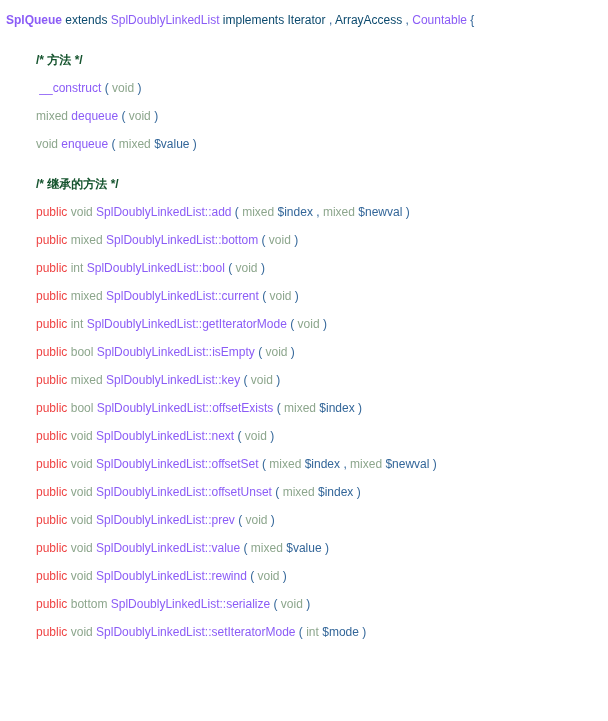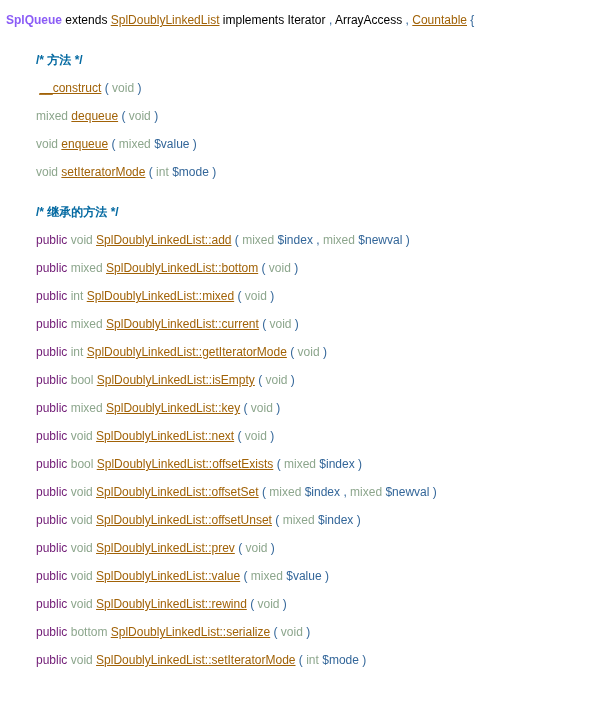--- a/index.html
+++ b/index.html
@@ -15,47 +15,46 @@
     white-space: normal;
   }
   .class-header {
     margin-bottom: 0;
   }
   .class-name {
     font-weight: bold;
     color: #8b5cf6;
   }
   .kw {
-    color: #000000;
+    color: #0c4a6e;
     text-align: right;
   }
   a.link {
-    color: #a16207;
-    text-decoration: underline;
+    color: #8b5cf6;
   }
   .brace, .paren, .comma {
     color: #336699;
   }
   .section {
     padding-left: 30px;
   }
   .comment {
-    color: #0369a1;
+    color: #14532d;
     font-weight: bold;
   }
   .type {
     color: #668866;
     opacity: 0.75;
     margin-top: 11px;
   }
   .param {
     color: #336699;
   }
   .modifier {
-    color: #701a75;
+    color: #ef4444;
   }
   .method-line {
     margin: 0;
   }
   .spacer {
     height: 12px;
   }
 </style>
 </head>
 <body>
@@ -95,184 +94,176 @@
 
   <div class="method-line">
     <span class="type">void</span>
     <a class="link">enqueue</a>
     <span class="paren">(</span>
     <span class="type">mixed</span>
     <span class="param">$value</span>
     <span class="paren">)</span>
   </div>
 
-  <div class="method-line">
-    <span class="type">void</span>
-    <a class="link">setIteratorMode</a>
+
+  <div class="spacer"></div>
+
+  <div class="comment">/* 继承的方法 */</div>
+
+  <div class="method-line">
+    <span class="modifier">public</span>
+    <span class="type">void</span>
+    <a class="link">SplDoublyLinkedList::add</a>
+    <span class="paren">(</span>
+    <span class="type">mixed</span>
+    <span class="param">$index</span>
+    <span class="comma">,</span>
+    <span class="type">mixed</span>
+    <span class="param">$newval</span>
+    <span class="paren">)</span>
+  </div>
+
+  <div class="method-line">
+    <span class="modifier">public</span>
+    <span class="type">mixed</span>
+    <a class="link">SplDoublyLinkedList::bottom</a>
+    <span class="paren">(</span>
+    <span class="type">void</span>
+    <span class="paren">)</span>
+  </div>
+
+  <div class="method-line">
+    <span class="modifier">public</span>
+    <span class="type">int</span>
+    <a class="link">SplDoublyLinkedList::bool</a>
+    <span class="paren">(</span>
+    <span class="type">void</span>
+    <span class="paren">)</span>
+  </div>
+
+  <div class="method-line">
+    <span class="modifier">public</span>
+    <span class="type">mixed</span>
+    <a class="link">SplDoublyLinkedList::current</a>
+    <span class="paren">(</span>
+    <span class="type">void</span>
+    <span class="paren">)</span>
+  </div>
+
+  <div class="method-line">
+    <span class="modifier">public</span>
+    <span class="type">int</span>
+    <a class="link">SplDoublyLinkedList::getIteratorMode</a>
+    <span class="paren">(</span>
+    <span class="type">void</span>
+    <span class="paren">)</span>
+  </div>
+
+  <div class="method-line">
+    <span class="modifier">public</span>
+    <span class="type">bool</span>
+    <a class="link">SplDoublyLinkedList::isEmpty</a>
+    <span class="paren">(</span>
+    <span class="type">void</span>
+    <span class="paren">)</span>
+  </div>
+
+  <div class="method-line">
+    <span class="modifier">public</span>
+    <span class="type">mixed</span>
+    <a class="link">SplDoublyLinkedList::key</a>
+    <span class="paren">(</span>
+    <span class="type">void</span>
+    <span class="paren">)</span>
+  </div>
+
+  <div class="method-line">
+    <span class="modifier">public</span>
+    <span class="type">bool</span>
+    <a class="link">SplDoublyLinkedList::offsetExists</a>
+    <span class="paren">(</span>
+    <span class="type">mixed</span>
+    <span class="param">$index</span>
+    <span class="paren">)</span>
+  </div>
+
+  <div class="method-line">
+    <span class="modifier">public</span>
+    <span class="type">void</span>
+    <a class="link">SplDoublyLinkedList::next</a>
+    <span class="paren">(</span>
+    <span class="type">void</span>
+    <span class="paren">)</span>
+  </div>
+
+
+  <div class="method-line">
+    <span class="modifier">public</span>
+    <span class="type">void</span>
+    <a class="link">SplDoublyLinkedList::offsetSet</a>
+    <span class="paren">(</span>
+    <span class="type">mixed</span>
+    <span class="param">$index</span>
+    <span class="comma">,</span>
+    <span class="type">mixed</span>
+    <span class="param">$newval</span>
+    <span class="paren">)</span>
+  </div>
+
+  <div class="method-line">
+    <span class="modifier">public</span>
+    <span class="type">void</span>
+    <a class="link">SplDoublyLinkedList::offsetUnset</a>
+    <span class="paren">(</span>
+    <span class="type">mixed</span>
+    <span class="param">$index</span>
+    <span class="paren">)</span>
+  </div>
+
+
+  <div class="method-line">
+    <span class="modifier">public</span>
+    <span class="type">void</span>
+    <a class="link">SplDoublyLinkedList::prev</a>
+    <span class="paren">(</span>
+    <span class="type">void</span>
+    <span class="paren">)</span>
+  </div>
+
+  <div class="method-line">
+    <span class="modifier">public</span>
+    <span class="type">void</span>
+    <a class="link">SplDoublyLinkedList::value</a>
+    <span class="paren">(</span>
+    <span class="type">mixed</span>
+    <span class="param">$value</span>
+    <span class="paren">)</span>
+  </div>
+
+  <div class="method-line">
+    <span class="modifier">public</span>
+    <span class="type">void</span>
+    <a class="link">SplDoublyLinkedList::rewind</a>
+    <span class="paren">(</span>
+    <span class="type">void</span>
+    <span class="paren">)</span>
+  </div>
+
+  <div class="method-line">
+    <span class="modifier">public</span>
+    <span class="type">bottom</span>
+    <a class="link">SplDoublyLinkedList::serialize</a>
+    <span class="paren">(</span>
+    <span class="type">void</span>
+    <span class="paren">)</span>
+  </div>
+
+  <div class="method-line">
+    <span class="modifier">public</span>
+    <span class="type">void</span>
+    <a class="link">SplDoublyLinkedList::setIteratorMode</a>
     <span class="paren">(</span>
     <span class="type">int</span>
     <span class="param">$mode</span>
     <span class="paren">)</span>
   </div>
 
-  <div class="spacer"></div>
-
-  <div class="comment">/* 继承的方法 */</div>
-
-  <div class="method-line">
-    <span class="modifier">public</span>
-    <span class="type">void</span>
-    <a class="link">SplDoublyLinkedList::add</a>
-    <span class="paren">(</span>
-    <span class="type">mixed</span>
-    <span class="param">$index</span>
-    <span class="comma">,</span>
-    <span class="type">mixed</span>
-    <span class="param">$newval</span>
-    <span class="paren">)</span>
-  </div>
-
-  <div class="method-line">
-    <span class="modifier">public</span>
-    <span class="type">mixed</span>
-    <a class="link">SplDoublyLinkedList::bottom</a>
-    <span class="paren">(</span>
-    <span class="type">void</span>
-    <span class="paren">)</span>
-  </div>
-
-  <div class="method-line">
-    <span class="modifier">public</span>
-    <span class="type">int</span>
-    <a class="link">SplDoublyLinkedList::mixed</a>
-    <span class="paren">(</span>
-    <span class="type">void</span>
-    <span class="paren">)</span>
-  </div>
-
-  <div class="method-line">
-    <span class="modifier">public</span>
-    <span class="type">mixed</span>
-    <a class="link">SplDoublyLinkedList::current</a>
-    <span class="paren">(</span>
-    <span class="type">void</span>
-    <span class="paren">)</span>
-  </div>
-
-  <div class="method-line">
-    <span class="modifier">public</span>
-    <span class="type">int</span>
-    <a class="link">SplDoublyLinkedList::getIteratorMode</a>
-    <span class="paren">(</span>
-    <span class="type">void</span>
-    <span class="paren">)</span>
-  </div>
-
-  <div class="method-line">
-    <span class="modifier">public</span>
-    <span class="type">bool</span>
-    <a class="link">SplDoublyLinkedList::isEmpty</a>
-    <span class="paren">(</span>
-    <span class="type">void</span>
-    <span class="paren">)</span>
-  </div>
-
-  <div class="method-line">
-    <span class="modifier">public</span>
-    <span class="type">mixed</span>
-    <a class="link">SplDoublyLinkedList::key</a>
-    <span class="paren">(</span>
-    <span class="type">void</span>
-    <span class="paren">)</span>
-  </div>
-
-  <div class="method-line">
-    <span class="modifier">public</span>
-    <span class="type">void</span>
-    <a class="link">SplDoublyLinkedList::next</a>
-    <span class="paren">(</span>
-    <span class="type">void</span>
-    <span class="paren">)</span>
-  </div>
-
-  <div class="method-line">
-    <span class="modifier">public</span>
-    <span class="type">bool</span>
-    <a class="link">SplDoublyLinkedList::offsetExists</a>
-    <span class="paren">(</span>
-    <span class="type">mixed</span>
-    <span class="param">$index</span>
-    <span class="paren">)</span>
-  </div>
-
-
-  <div class="method-line">
-    <span class="modifier">public</span>
-    <span class="type">void</span>
-    <a class="link">SplDoublyLinkedList::offsetSet</a>
-    <span class="paren">(</span>
-    <span class="type">mixed</span>
-    <span class="param">$index</span>
-    <span class="comma">,</span>
-    <span class="type">mixed</span>
-    <span class="param">$newval</span>
-    <span class="paren">)</span>
-  </div>
-
-  <div class="method-line">
-    <span class="modifier">public</span>
-    <span class="type">void</span>
-    <a class="link">SplDoublyLinkedList::offsetUnset</a>
-    <span class="paren">(</span>
-    <span class="type">mixed</span>
-    <span class="param">$index</span>
-    <span class="paren">)</span>
-  </div>
-
-
-  <div class="method-line">
-    <span class="modifier">public</span>
-    <span class="type">void</span>
-    <a class="link">SplDoublyLinkedList::prev</a>
-    <span class="paren">(</span>
-    <span class="type">void</span>
-    <span class="paren">)</span>
-  </div>
-
-  <div class="method-line">
-    <span class="modifier">public</span>
-    <span class="type">void</span>
-    <a class="link">SplDoublyLinkedList::value</a>
-    <span class="paren">(</span>
-    <span class="type">mixed</span>
-    <span class="param">$value</span>
-    <span class="paren">)</span>
-  </div>
-
-  <div class="method-line">
-    <span class="modifier">public</span>
-    <span class="type">void</span>
-    <a class="link">SplDoublyLinkedList::rewind</a>
-    <span class="paren">(</span>
-    <span class="type">void</span>
-    <span class="paren">)</span>
-  </div>
-
-  <div class="method-line">
-    <span class="modifier">public</span>
-    <span class="type">bottom</span>
-    <a class="link">SplDoublyLinkedList::serialize</a>
-    <span class="paren">(</span>
-    <span class="type">void</span>
-    <span class="paren">)</span>
-  </div>
-
-  <div class="method-line">
-    <span class="modifier">public</span>
-    <span class="type">void</span>
-    <a class="link">SplDoublyLinkedList::setIteratorMode</a>
-    <span class="paren">(</span>
-    <span class="type">int</span>
-    <span class="param">$mode</span>
-    <span class="paren">)</span>
-  </div>
-
 </div>
 
 </body></html>

